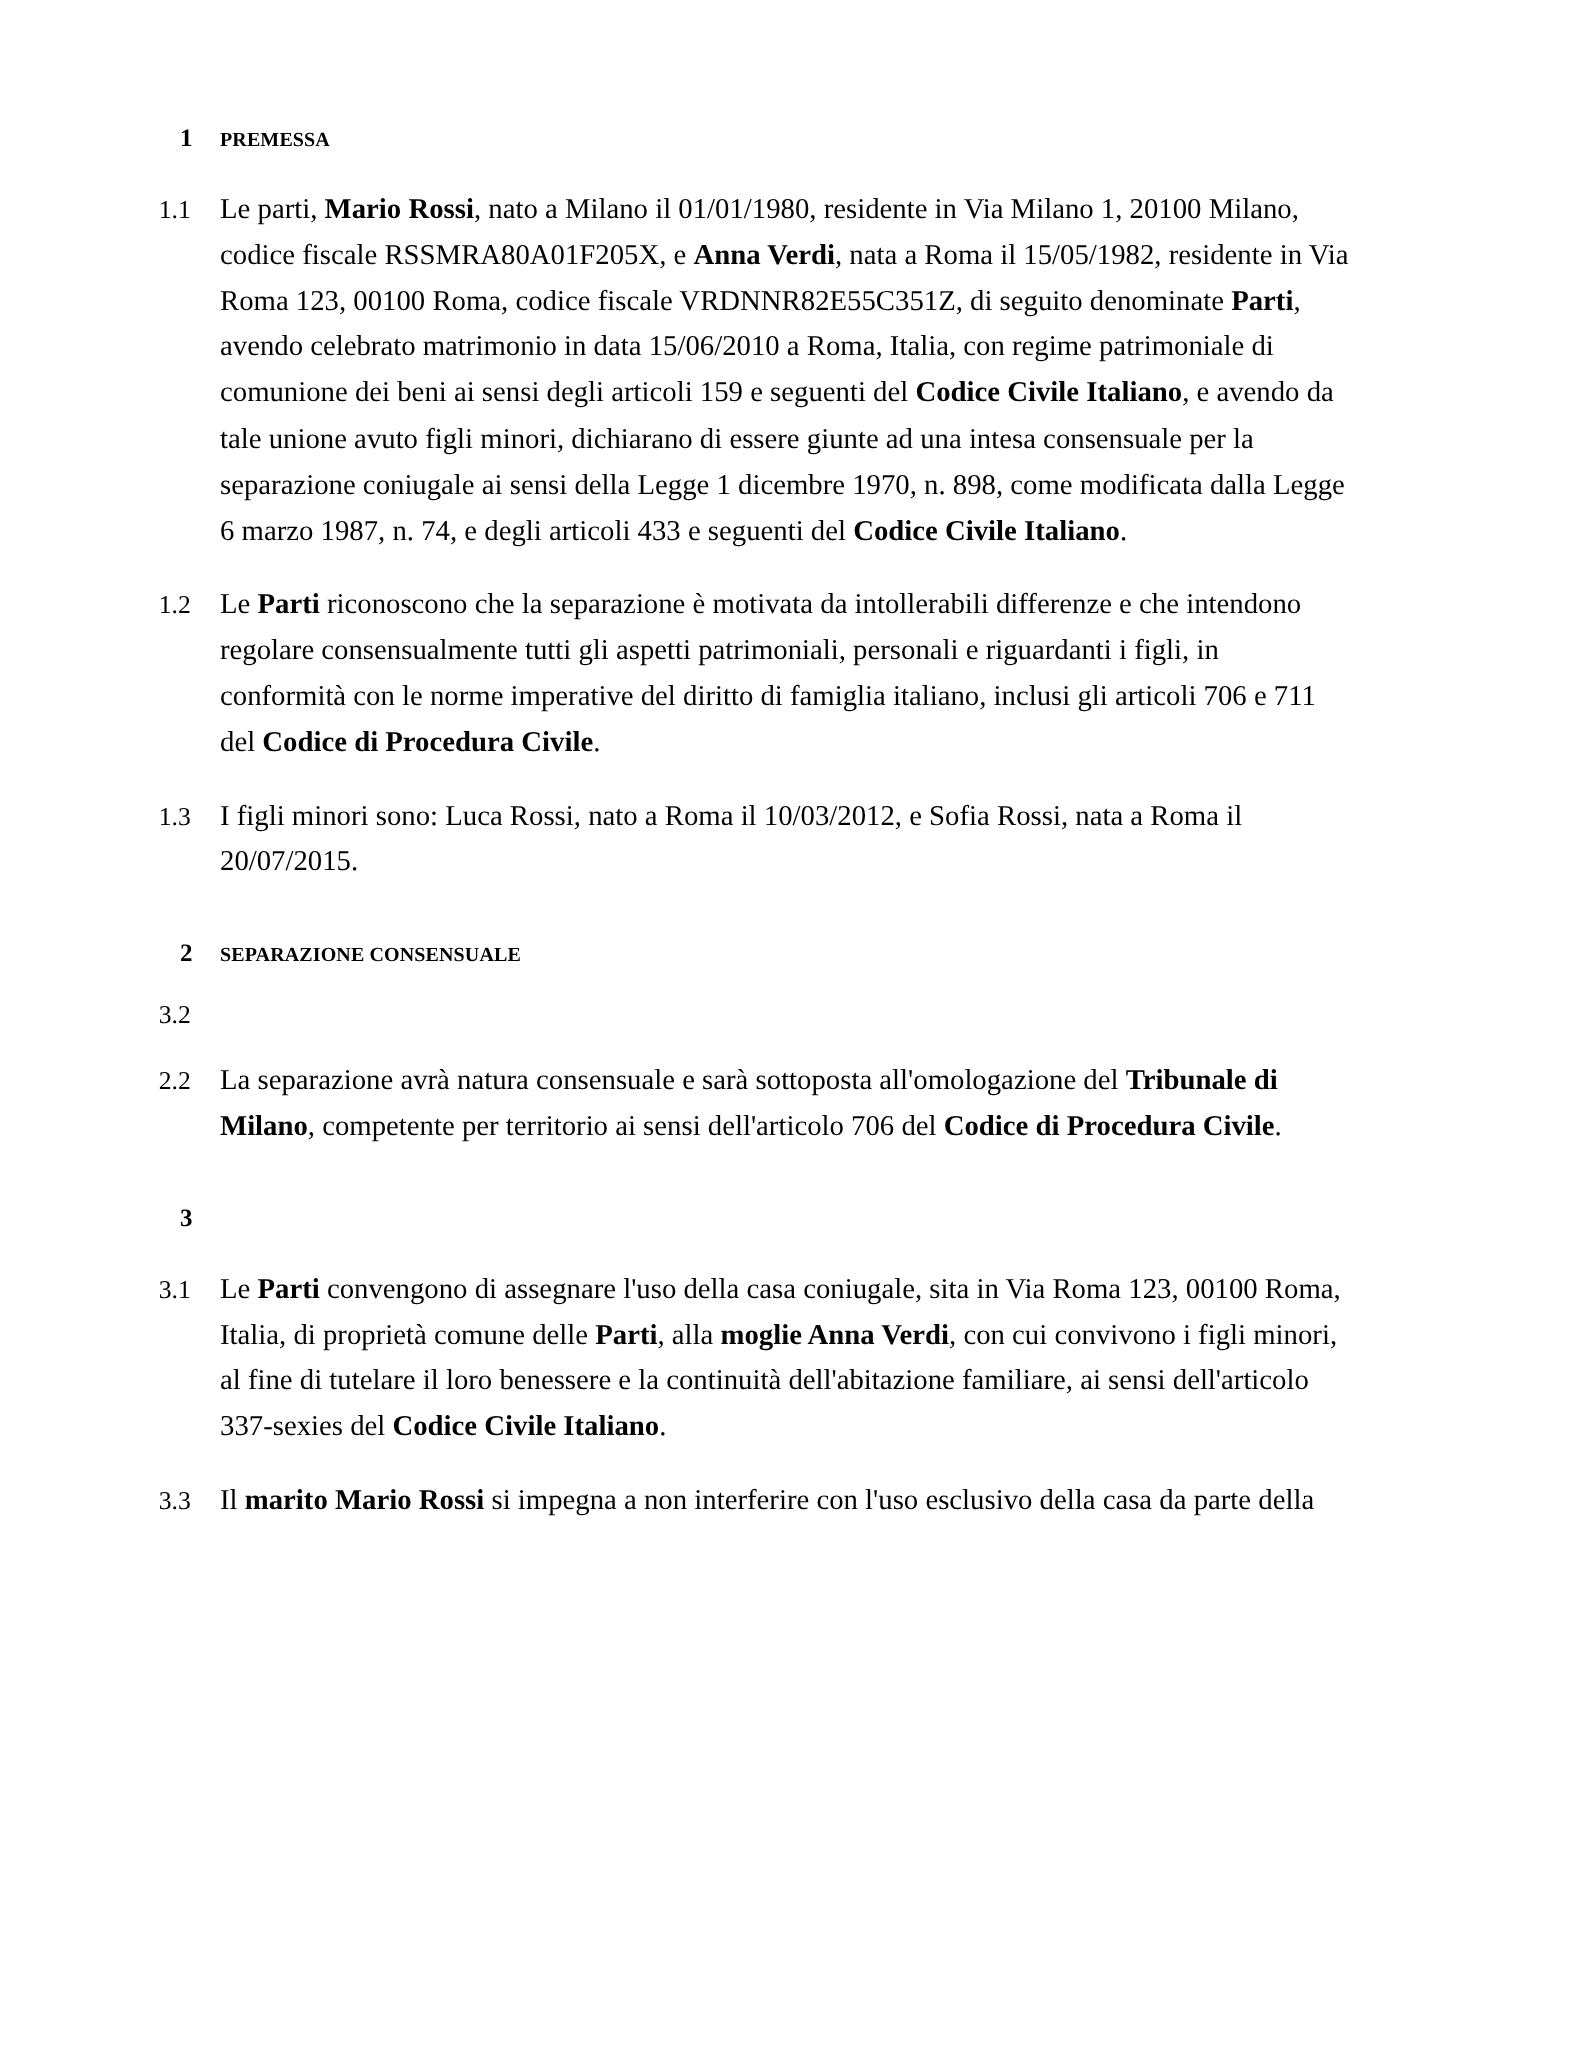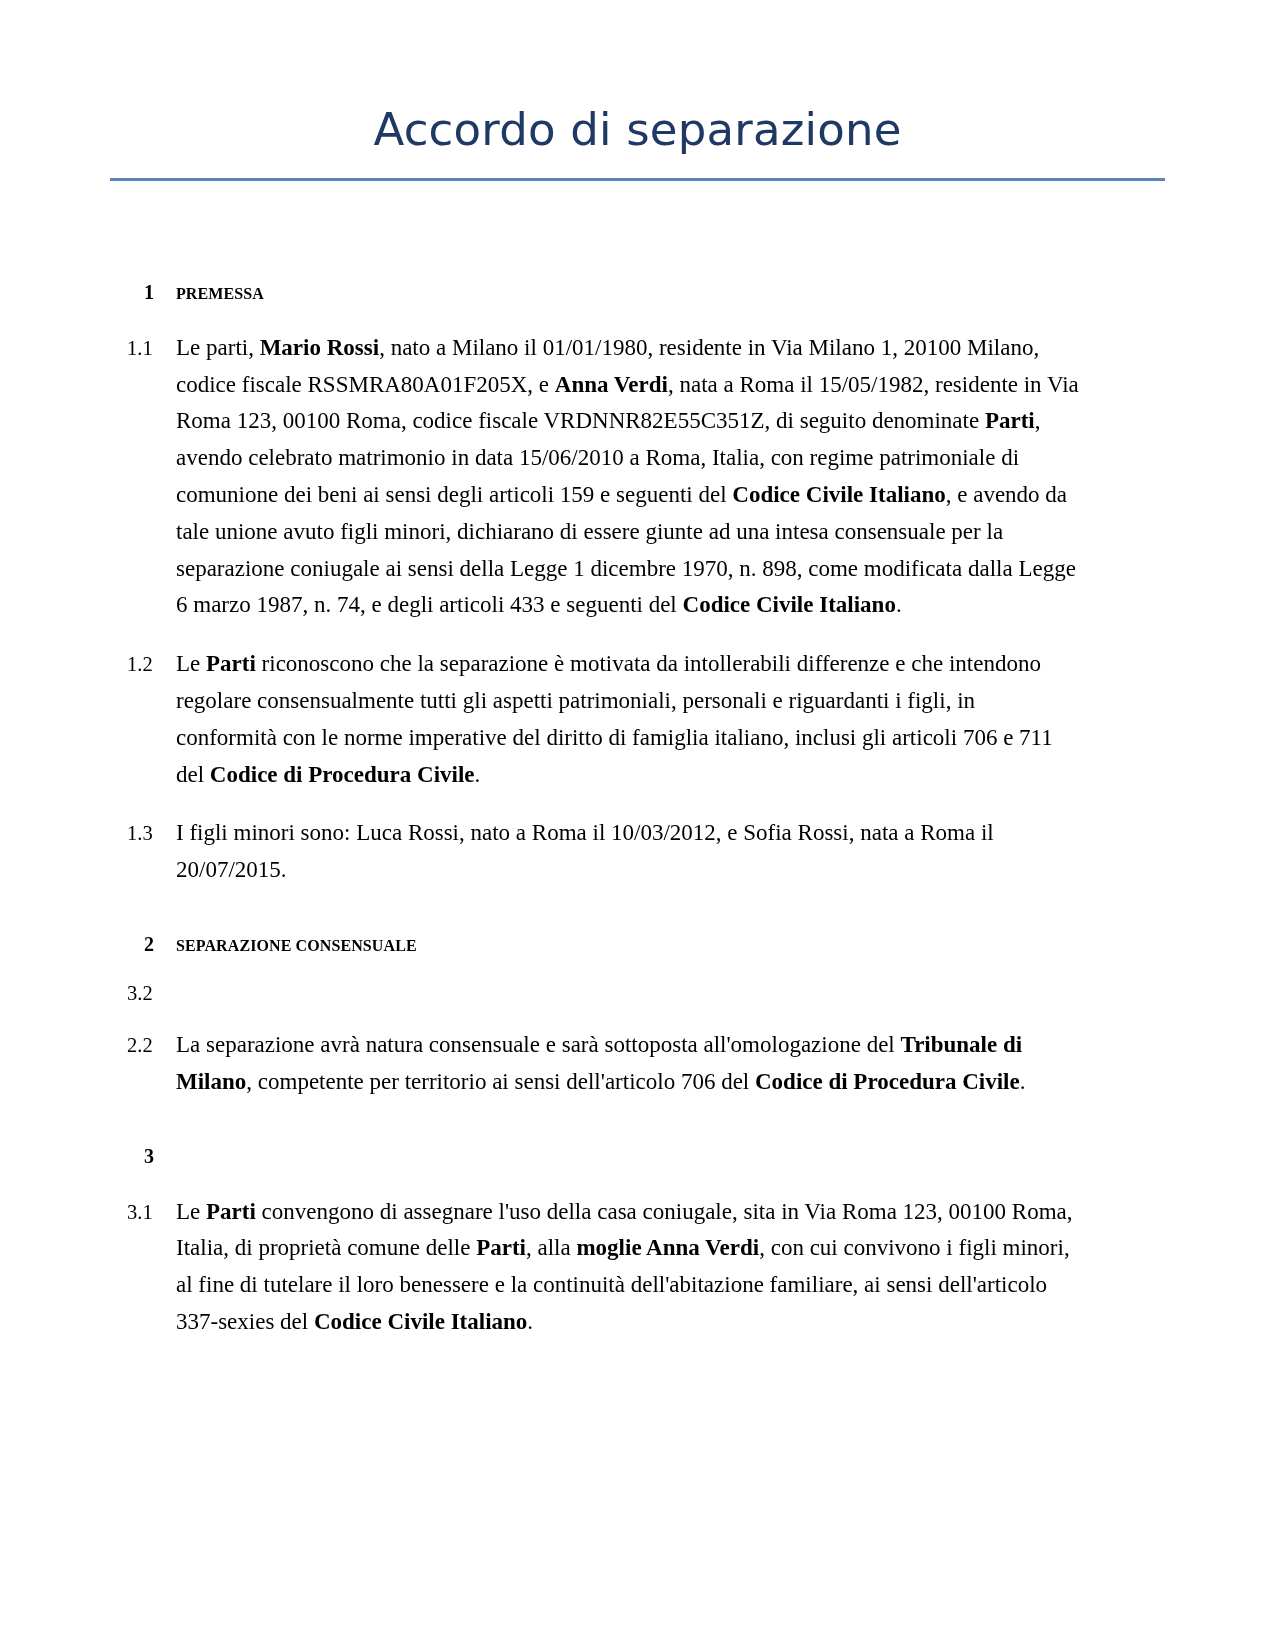--- a/index.html
+++ b/index.html
@@ -96,24 +96,20 @@
   }
   .clause .text b {
     font-weight: bold;
   }
 </style>
 </head>
 <body>
 
 <div class="page">
 
-  <div class="title-block">
-    <h1 class="doc-title">Accordo di separazione</h1>
-    <div class="title-rule"></div>
-  </div>
 
   <div class="body-wrap">
     <div id="sections-root">
         <div class="section">
           <div class="section-heading">
             <span class="num">1</span>
             <span class="heading-text">PREMESSA</span>
           </div>
           <div class="clause">
             <span class="num">1.1</span>
@@ -142,17 +138,21 @@
           </div>
         </div>
         <div class="section">
           <div class="section-heading">
             <span class="num">3</span>
           </div>
           <div class="clause">
             <span class="num">3.1</span>
             <span class="text">Le <b>Parti</b> convengono di assegnare l'uso della casa coniugale, sita in Via Roma 123, 00100 Roma, Italia, di proprietà comune delle <b>Parti</b>, alla <b>moglie Anna Verdi</b>, con cui convivono i figli minori, al fine di tutelare il loro benessere e la continuità dell'abitazione familiare, ai sensi dell'articolo 337-sexies del <b>Codice Civile Italiano</b>.</span>
           </div>
+          <div class="clause">
+            <span class="num">3.3</span>
+            <span class="text">Il <b>marito Mario Rossi</b> si impegna a non interferire con l'uso esclusivo della casa da parte della</span>
+          </div>
         </div>
       </div>
   </div>
 
 </div>
 
 </body></html>

